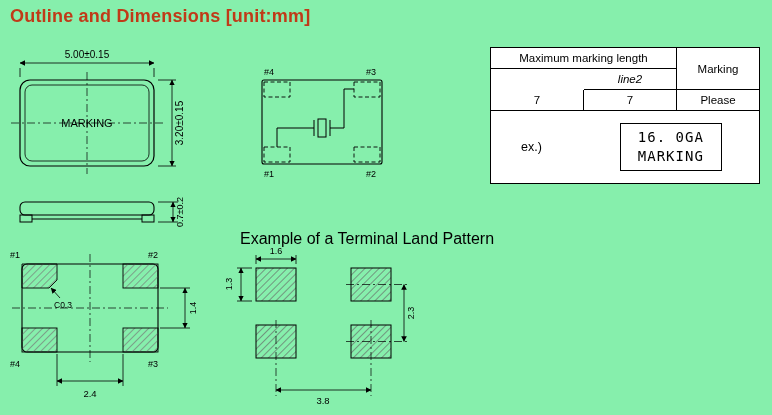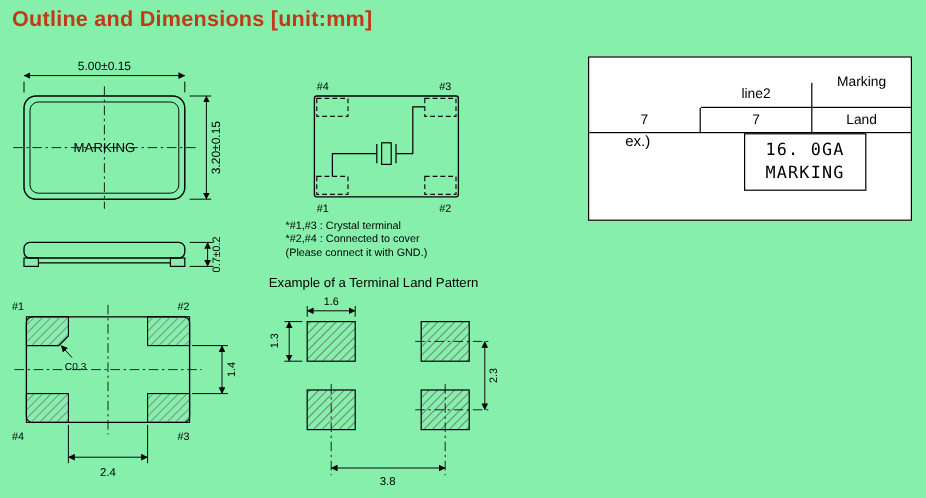--- a/index.html
+++ b/index.html
@@ -20,40 +20,40 @@
 
   .dim line, .ext line { stroke:#000; stroke-width:0.8; }
   .outline { fill:none; stroke:#000; }
   .cline  { stroke:#000; stroke-width:0.7; stroke-dasharray:8 3 2 3; }
   .dashpad { fill:none; stroke:#000; stroke-width:0.9; stroke-dasharray:4 2.5; }
   .wire { fill:none; stroke:#000; stroke-width:1; }
 
   .topview-label { position:absolute; left:238px; top:52px; width:170px;
     text-align:center; font-size:11px; }
   .notes { position:absolute; left:238px; top:183px; font-size:9px; line-height:11px; }
-  .land-title { position:absolute; left:224px; top:230px; font-size:11px; }
+  .land-title { position:absolute; left:240px; top:230px; font-size:16px; }
 
   .mtable {
     position:absolute; left:490px; top:47px; width:268px;
     border:1px solid #000; display:grid;
     grid-template-columns:93px 93px 1fr;
     grid-template-rows:21px 21px 21px 72px;
     font-size:11.5px; background:#fff;
   }
   .cell { border-right:1px solid #000; border-bottom:1px solid #000;
     display:flex; align-items:center; justify-content:center; }
   .noright { border-right:none; }
   .mt-header  { grid-column:1/3; grid-row:1; }
   .mt-marking { grid-column:3; grid-row:1/3; }
   .mt-line1 { grid-column:1; grid-row:2; }
-  .mt-line2 { grid-column:2; grid-row:2; }
+  .mt-line2 { grid-column:2; grid-row:2;font-style:italic; }
   .mt-v1 { grid-column:1; grid-row:3; }
   .mt-v2 { grid-column:2; grid-row:3; }
   .mt-laser { grid-column:3; grid-row:3; }
-  .mt-example { grid-column:1/4; grid-row:4; display:flex; align-items:flex-start; }
+  .mt-example { grid-column:1/4; grid-row:4; display:flex; align-items:center; }
   .ex-label { margin-left:30px; font-size:12.5px; }
   .ex-box {
     margin-left:78px; width:100px; height:46px; border:1.3px solid #000;
     display:flex; flex-direction:column; align-items:center; justify-content:center;
     font-family:"DejaVu Sans Mono", monospace; font-size:14px;
     letter-spacing:1px; line-height:1.35;
   }
 </style>
 </head>
 <body>
@@ -167,25 +167,20 @@
     </g>
     <g>
       <polyline class="wire" points="39,83 39,64 76,64"></polyline>
       <line class="wire" x1="76" y1="56" x2="76" y2="72"></line>
       <rect class="outline" x="80" y="55" width="8" height="18" stroke-width="1"></rect>
       <line class="wire" x1="92" y1="56" x2="92" y2="72"></line>
       <polyline class="wire" points="92,64 106,64 106,25 116,25"></polyline>
     </g>
   </svg>
 
-  <div class="notes">
-    <div>*#1,#3 : Crystal terminal</div>
-    <div>*#2,#4 : Connected to cover</div>
-    <div>(Please connect it with GND.)</div>
-  </div>
 
   <div class="land-title">Example of a Terminal Land Pattern</div>
   <svg class="abs" style="left:224px; top:246px" width="195" height="165" viewBox="0 0 195 165">
     <defs>
       <marker id="ar4" viewBox="0 0 10 10" refX="9.5" refY="5" markerWidth="7" markerHeight="7" orient="auto-start-reverse">
         <path d="M0,0 L10,5 L0,10 z" fill="#000"></path>
       </marker>
       <pattern id="hatchl" width="5" height="5" patternUnits="userSpaceOnUse" patternTransform="rotate(45)">
         <line x1="0" y1="0" x2="0" y2="5" stroke="#666" stroke-width="1.3"></line>
       </pattern>
@@ -218,25 +213,26 @@
       <line x1="180" y1="38.5" x2="180" y2="95.5" marker-start="url(#ar4)" marker-end="url(#ar4)"></line>
     </g>
     <text x="190" y="67" text-anchor="middle" font-size="9" transform="rotate(-90 190 67)">2.3</text>
     <g class="dim">
       <line x1="52" y1="144" x2="147" y2="144" marker-start="url(#ar4)" marker-end="url(#ar4)"></line>
     </g>
     <text x="99" y="158" text-anchor="middle" font-size="9.5">3.8</text>
   </svg>
 
   <div class="mtable">
+    <div class="cell mt-header">Maximum marking length</div>
     <div class="cell mt-marking noright">Marking</div>
     <div class="cell mt-line2">line2</div>
     <div class="cell mt-v1">7</div>
     <div class="cell mt-v2">7</div>
-    <div class="cell mt-laser noright">Land</div>
+    <div class="cell mt-laser noright">Please</div>
     <div class="mt-example">
       <span class="ex-label">ex.)</span>
       <div class="ex-box">
         <div>16. 0GA</div>
         <div>MARKING</div>
       </div>
     </div>
   </div>
 
 </div>

